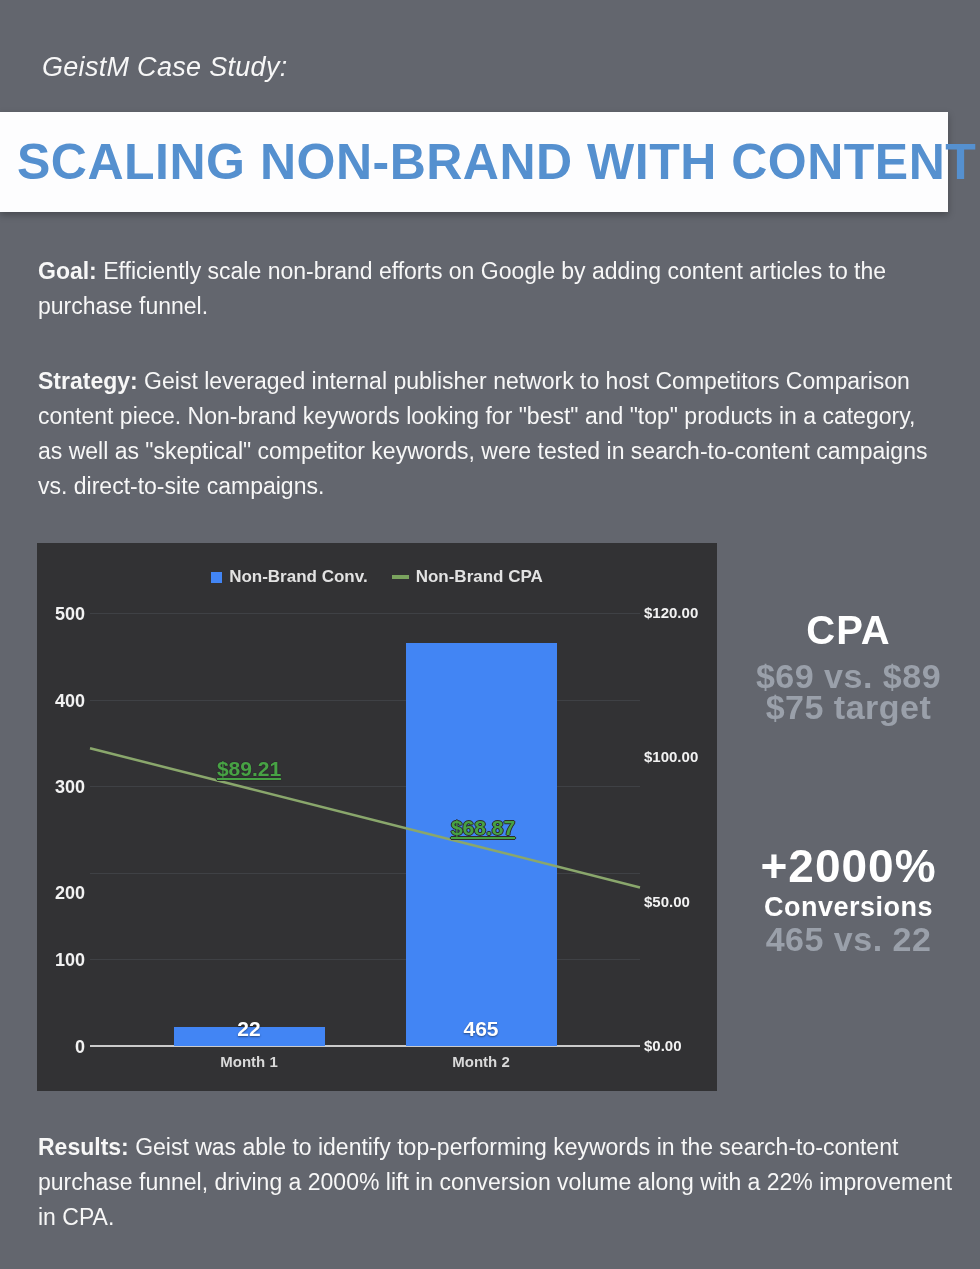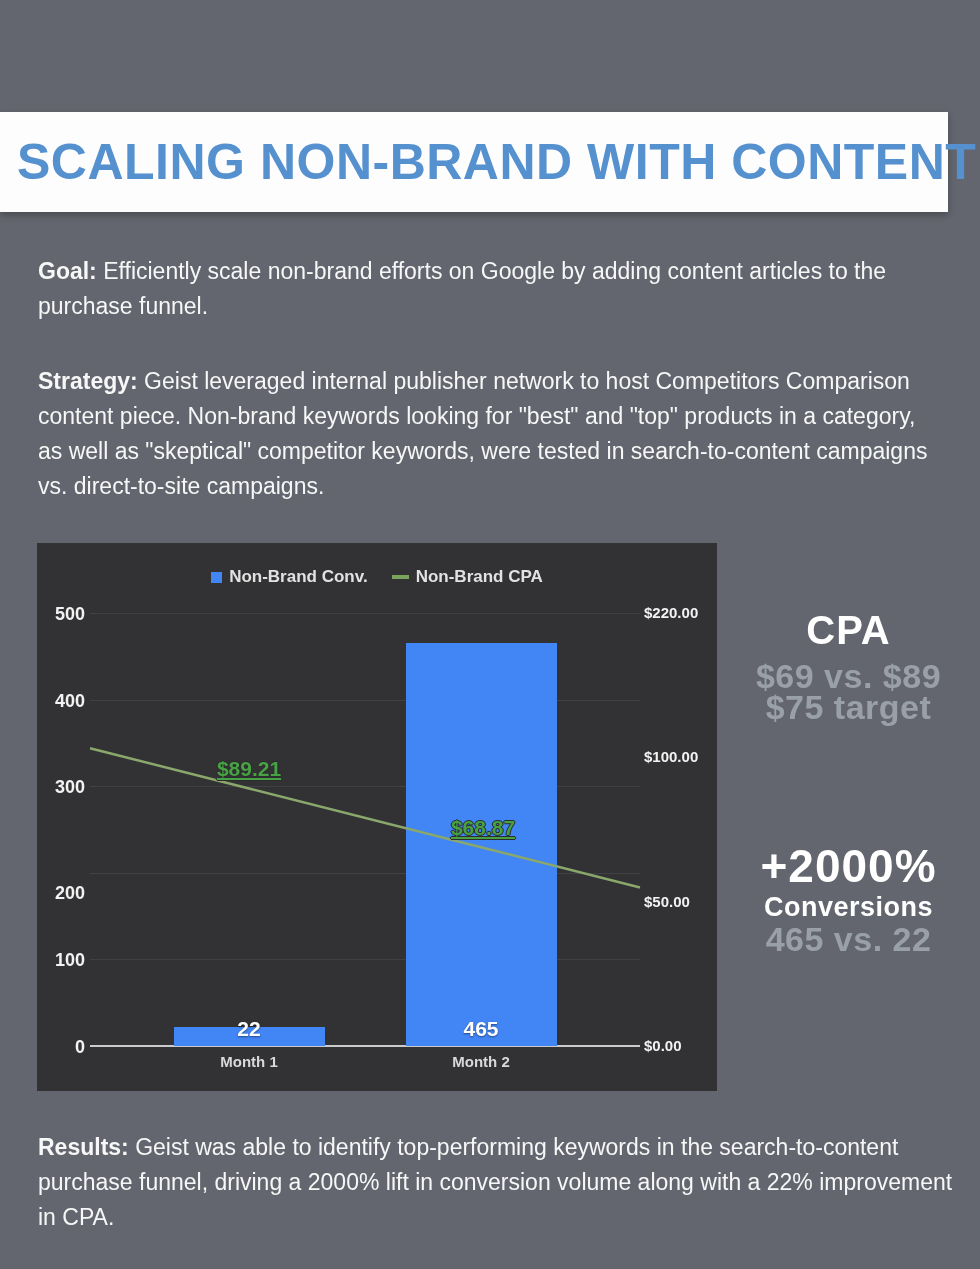--- a/index.html
+++ b/index.html
@@ -50,20 +50,21 @@
   .stat-subject{font-size:40px;font-weight:bold;line-height:44px;letter-spacing:1px;}
   .stat2 .stat-subject{font-size:27px;line-height:34px;letter-spacing:.5px;}
   .stat-detail{font-size:34px;font-weight:bold;line-height:31px;color:var(--stat-gray);letter-spacing:.5px;}
   .stat1 .stat-detail-wrap{margin-top:9px;}
 </style>
 </head>
 <body>
 
 <div class="page">
 
+  <div class="eyebrow">GeistM Case Study:</div>
 
   <div class="banner">
     <h1>SCALING NON-BRAND WITH CONTENT</h1>
   </div>
 
   <p class="para para-goal"><b>Goal:</b><span> Efficiently scale non-brand efforts on Google by adding content articles to the purchase funnel.</span></p>
 
   <p class="para para-strategy"><b>Strategy:</b><span> Geist leveraged internal publisher network to host Competitors Comparison content piece. Non-brand keywords looking for "best" and "top" products in a category, as well as "skeptical" competitor keywords, were tested in search-to-content campaigns vs. direct-to-site campaigns.</span></p>
 
   <div class="chart" id="chart">
@@ -85,21 +86,21 @@
       <div class="tick-l" style="top: 320.8px; margin-top: 19px;">200</div>
       <div class="gridline" style="left: 53px; width: 550px; top: 243.2px;"></div>
       <div class="tick-l" style="top: 234.2px;">300</div>
       <div class="gridline" style="left: 53px; width: 550px; top: 156.6px;"></div>
       <div class="tick-l" style="top: 147.6px;">400</div>
       <div class="gridline" style="left: 53px; width: 550px; top: 70px;"></div>
       <div class="tick-l" style="top: 61px;">500</div>
       <div class="tick-r" style="top: 494px;">$0.00</div>
       <div class="tick-r" style="top: 349.667px;">$50.00</div>
       <div class="tick-r" style="top: 205.333px;">$100.00</div>
-      <div class="tick-r" style="top: 61px;">$220.00</div>
+      <div class="tick-r" style="top: 61px;">$120.00</div>
       <div class="bar" style="left: 136.5px; width: 151px; top: 483.948px; height: 19.052px;"></div>
       <div class="bar-label" style="left: 152px; width: 120px; top: 474px;">22</div>
       <div class="cat-label" style="left: 142px; width: 140px; top: 510px;">Month 1</div>
       <div class="bar" style="left: 368.5px; width: 151px; top: 100.31px; height: 402.69px;"></div>
       <div class="bar-label" style="left: 384px; width: 120px; top: 474px;">465</div>
       <div class="cat-label" style="left: 374px; width: 140px; top: 510px;">Month 2</div>
       <svg width="680" height="548" class="linesvg">
         <polyline points="53,205.240582183908 212,245.48046666666664 444,304.19526666666667 603,344.4351511494253" fill="none" stroke="#8aa76c" stroke-width="2.5"></polyline>
       </svg>
       <div class="anno" style="left: 137px; width: 150px; top: 214.48px;">$89.21</div>

